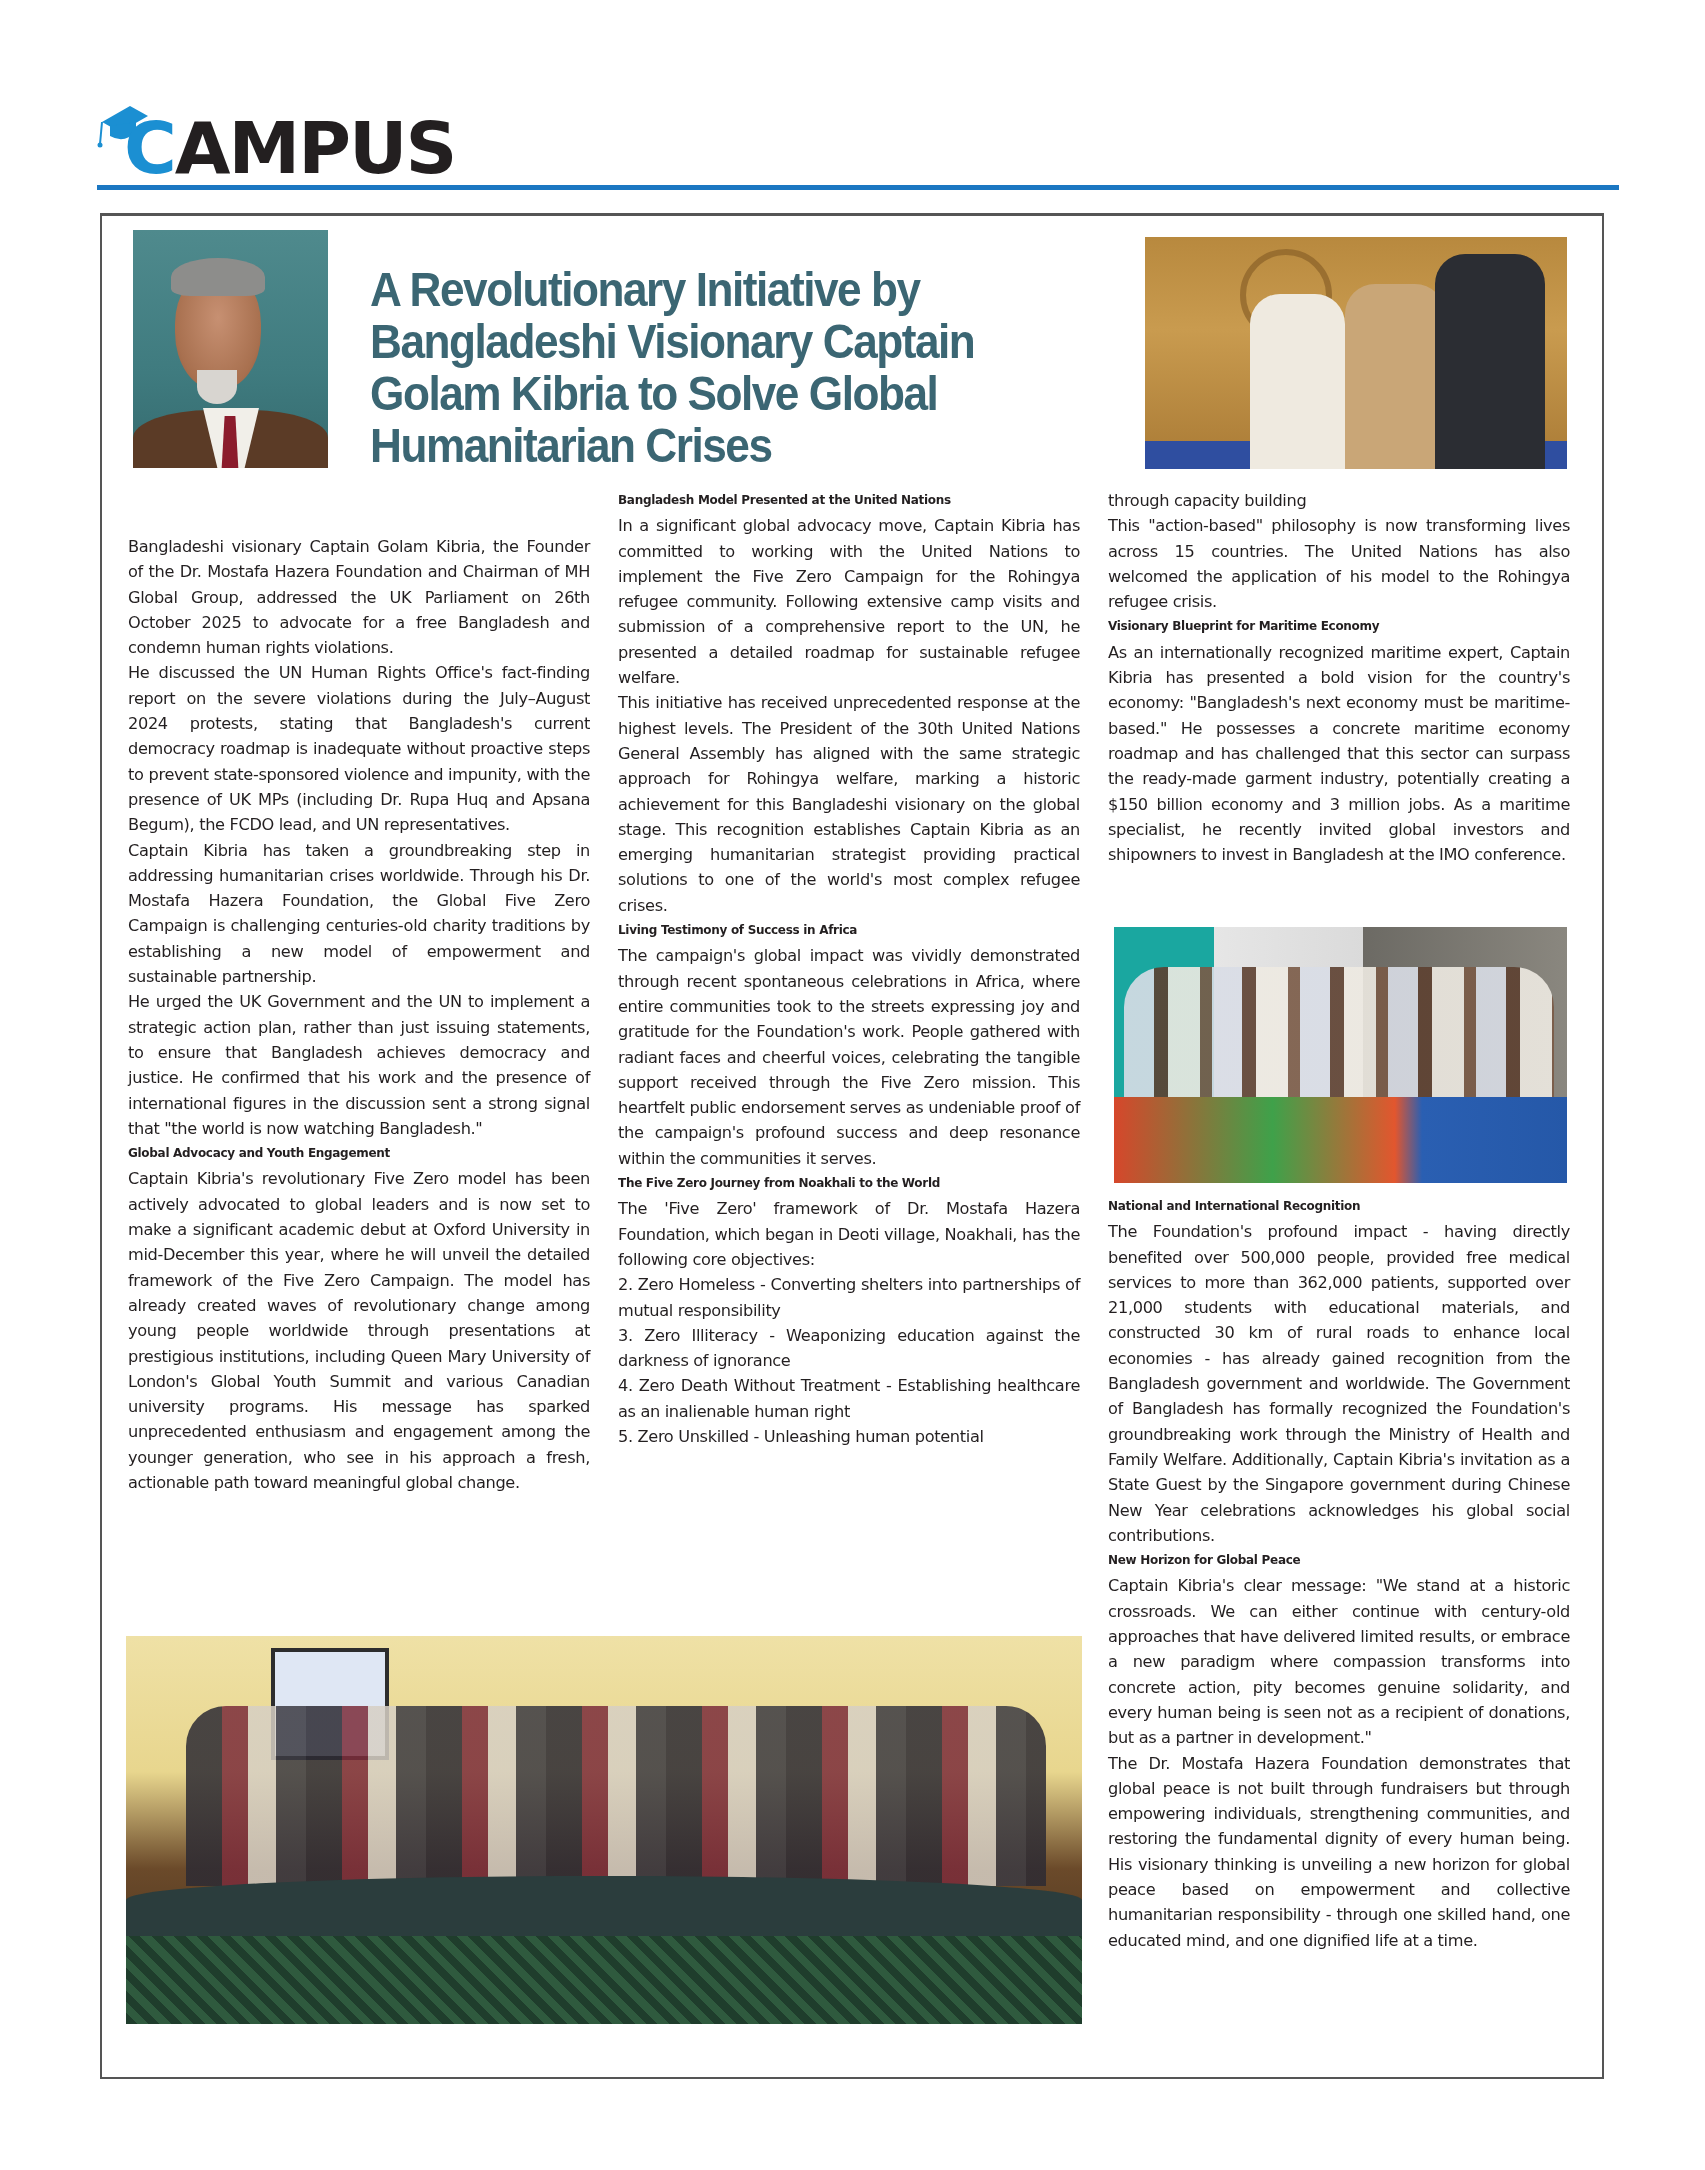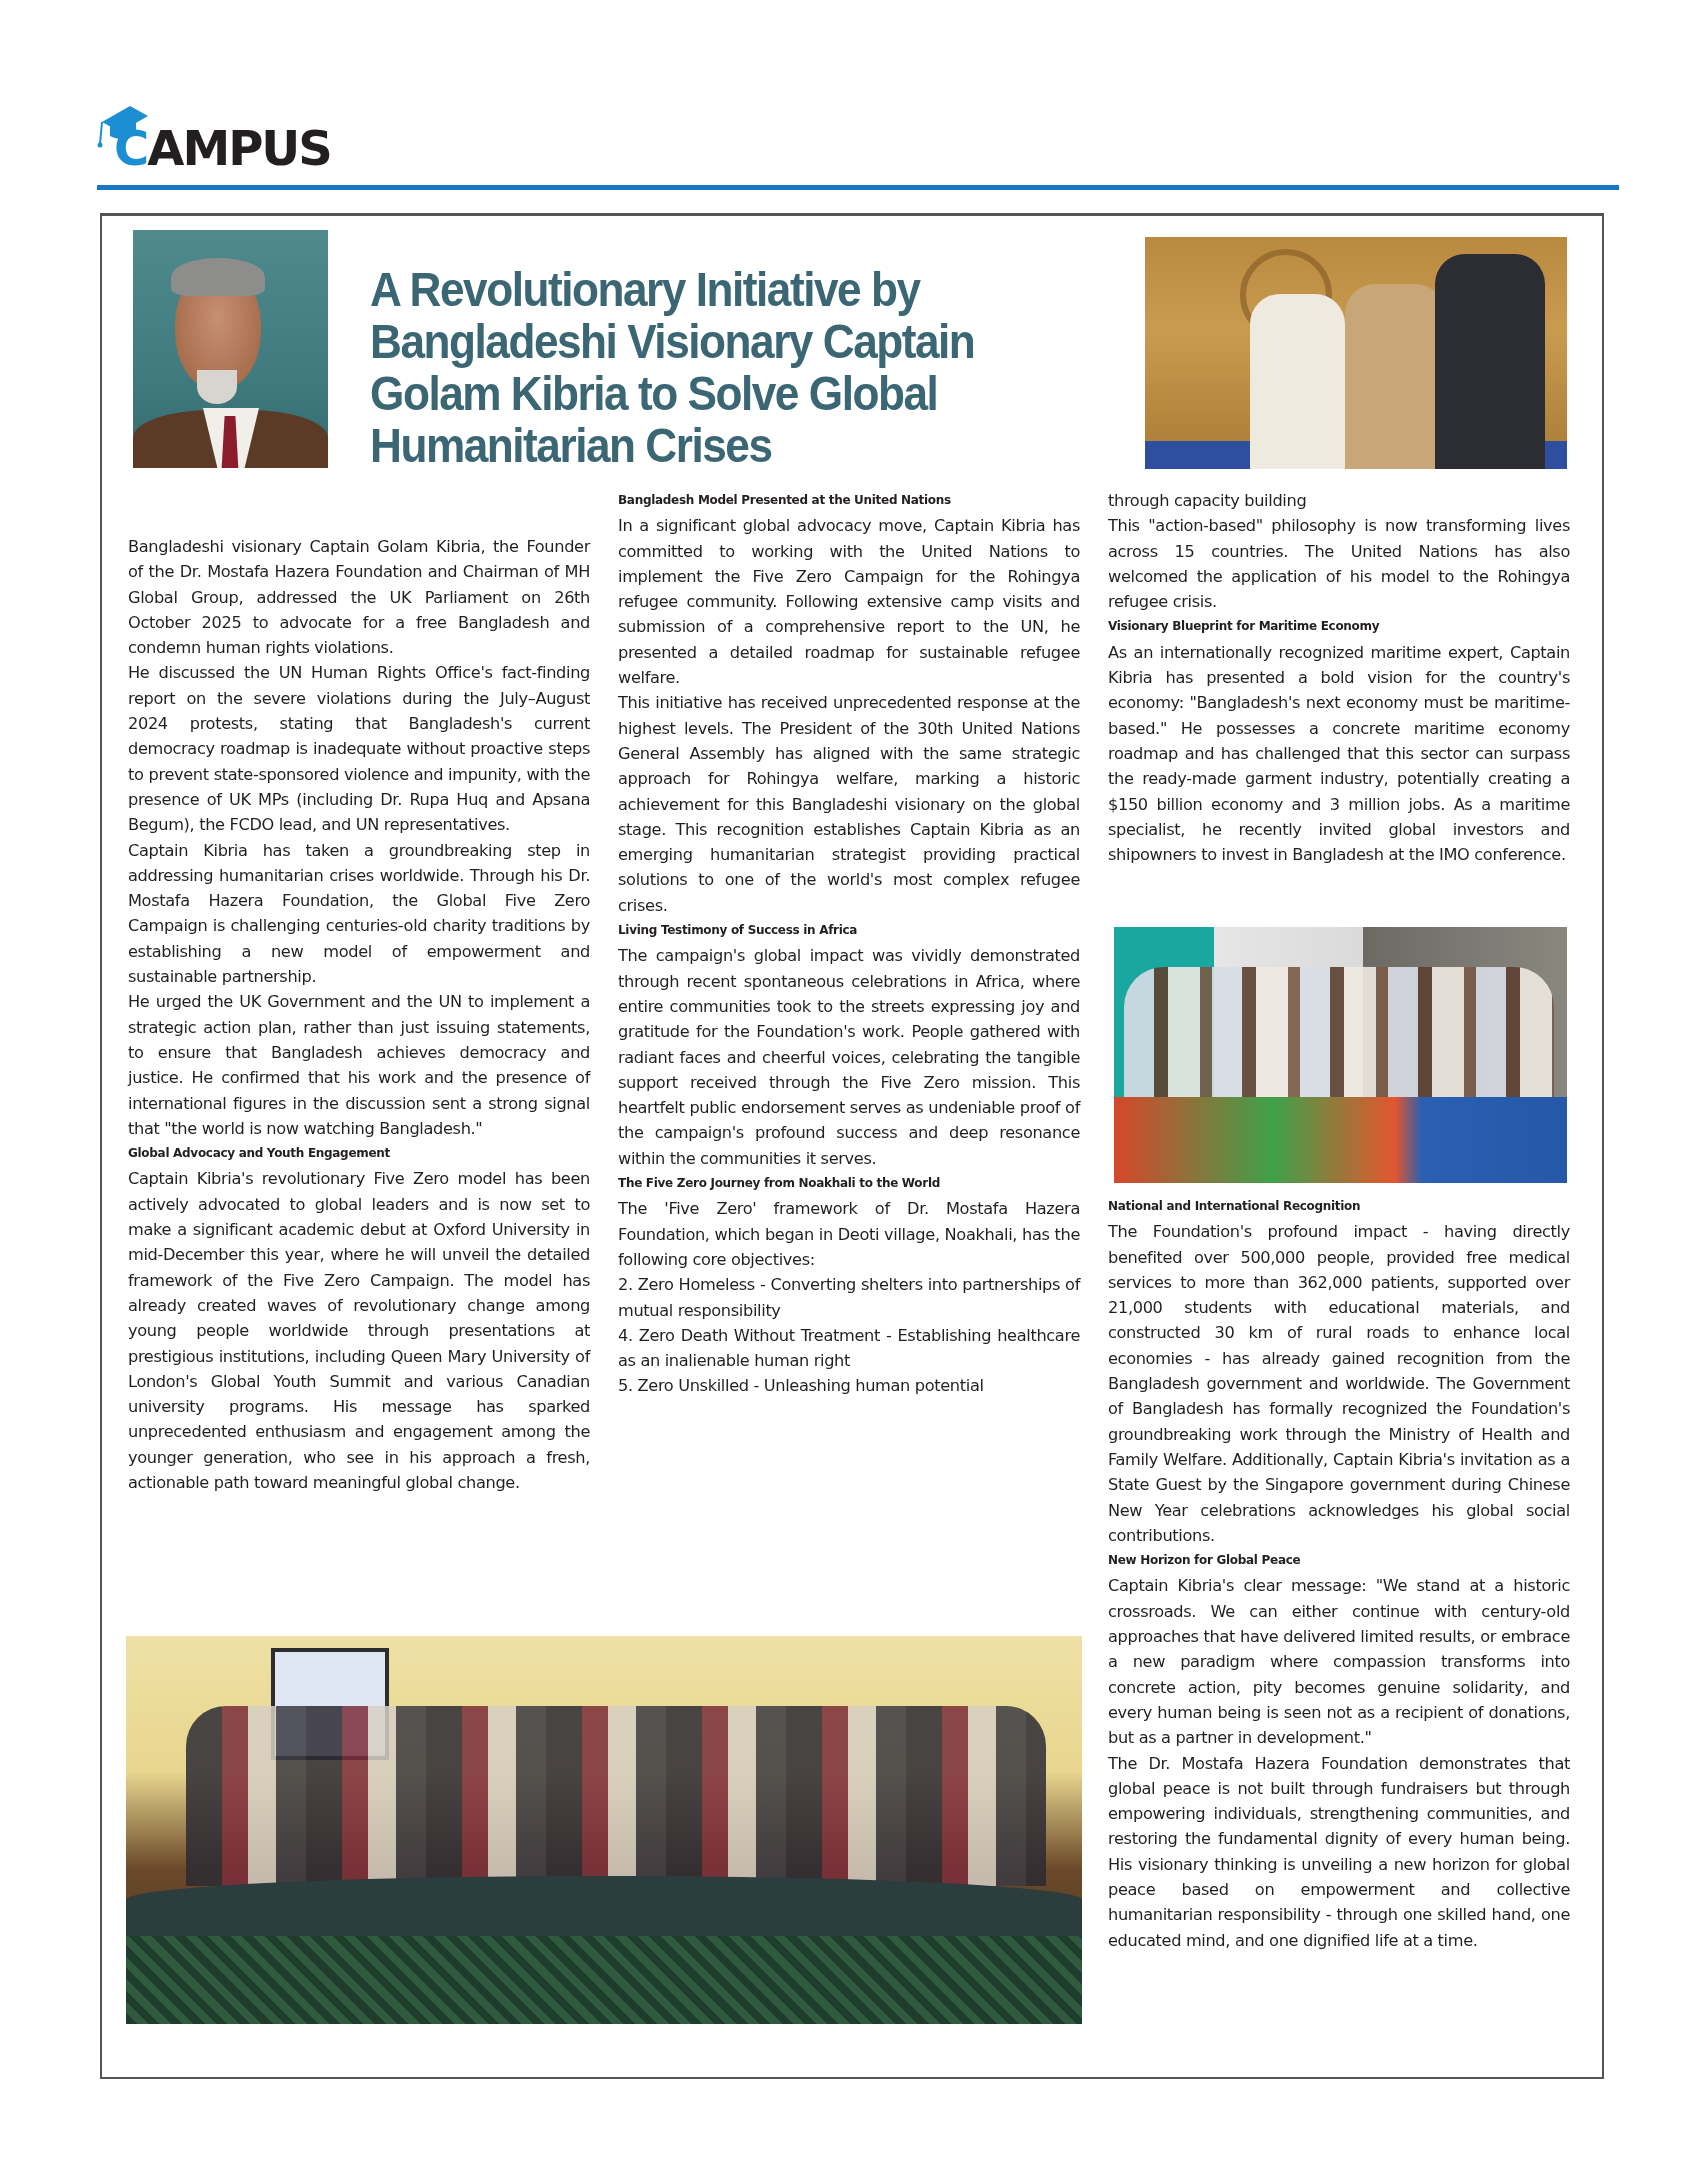--- a/index.html
+++ b/index.html
@@ -1,19 +1,19 @@
 <!DOCTYPE html>
 <html><head>
 <meta charset="utf-8">
 <style>
   html, body { margin: 0; padding: 0; background: #ffffff; }
   body { width: 1705px; height: 2170px; position: relative; overflow: hidden; font-family: "DejaVu Sans", sans-serif; color: #231f20; }
   .masthead { position: absolute; left: 96px; top: 104px; height: 80px; width: 400px; }
   .mast-cap { position: absolute; left: 0; top: 0; width: 54px; height: 46px; }
-  .mast-word { position: absolute; left: 18px; top: 4px; font-family: "DejaVu Sans", sans-serif; font-weight: bold; font-size: 48px; letter-spacing: -2px; line-height: 80px; color: #231f20; }
+  .mast-word { position: absolute; left: 28px; top: 4px; font-family: "DejaVu Sans", sans-serif; font-weight: bold; font-size: 72px; letter-spacing: -2px; line-height: 80px; color: #231f20; }
   .mast-word .c { color: #1b8fd2; }
   .mast-rule { position: absolute; left: 97px; top: 185px; width: 1522px; height: 5px; background: #1b77c2; }
 
   .frame { position: absolute; left: 100px; top: 213px; width: 1504px; height: 1866px; border: 2px solid #555; border-top-width: 3px; box-sizing: border-box; }
 
   .photo { position: absolute; overflow: hidden; }
   .portrait { left: 133px; top: 230px; width: 195px; height: 238px; background: linear-gradient(180deg, #4f8a8d 0%, #3f7b7f 60%, #356a6e 100%); }
   .portrait .head { position: absolute; left: 42px; top: 40px; width: 86px; height: 120px; border-radius: 45% 45% 48% 48%; background: radial-gradient(ellipse at 50% 40%, #c79072 0%, #a8704f 70%, #86553a 100%); }
   .portrait .hair { position: absolute; left: 38px; top: 28px; width: 94px; height: 38px; border-radius: 50% 50% 20% 20%; background: #8d8d8b; }
   .portrait .beard { position: absolute; left: 64px; top: 140px; width: 40px; height: 34px; border-radius: 0 0 50% 50%; background: #d8d5d0; }
@@ -93,20 +93,21 @@
 
 <div class="col col2">
   <h3>Bangladesh Model Presented at the United Nations</h3>
   <p>In a significant global advocacy move, Captain Kibria has committed to working with the United Nations to implement the Five Zero Campaign for the Rohingya refugee community. Following extensive camp visits and submission of a comprehensive report to the UN, he presented a detailed roadmap for sustainable refugee welfare.</p>
   <p>This initiative has received unprecedented response at the highest levels. The President of the 30th United Nations General Assembly has aligned with the same strategic approach for Rohingya welfare, marking a historic achievement for this Bangladeshi visionary on the global stage. This recognition establishes Captain Kibria as an emerging humanitarian strategist providing practical solutions to one of the world's most complex refugee crises.</p>
   <h3>Living Testimony of Success in Africa</h3>
   <p>The campaign's global impact was vividly demonstrated through recent spontaneous celebrations in Africa, where entire communities took to the streets expressing joy and gratitude for the Foundation's work. People gathered with radiant faces and cheerful voices, celebrating the tangible support received through the Five Zero mission. This heartfelt public endorsement serves as undeniable proof of the campaign's profound success and deep resonance within the communities it serves.</p>
   <h3>The Five Zero Journey from Noakhali to the World</h3>
   <p>The 'Five Zero' framework of Dr. Mostafa Hazera Foundation, which began in Deoti village, Noakhali, has the following core objectives:</p>
   <p class="list-item">2. Zero Homeless - Converting shelters into partnerships of mutual responsibility</p>
+  <p class="list-item">3. Zero Illiteracy - Weaponizing education against the darkness of ignorance</p>
   <p class="list-item">4. Zero Death Without Treatment - Establishing healthcare as an inalienable human right</p>
   <p class="list-item">5. Zero Unskilled - Unleashing human potential</p>
 </div>
 
 <div class="col col3">
   <p>through capacity building</p>
   <p>This "action-based" philosophy is now transforming lives across 15 countries. The United Nations has also welcomed the application of his model to the Rohingya refugee crisis.</p>
   <h3>Visionary Blueprint for Maritime Economy</h3>
   <p>As an internationally recognized maritime expert, Captain Kibria has presented a bold vision for the country's economy: "Bangladesh's next economy must be maritime-based." He possesses a concrete maritime economy roadmap and has challenged that this sector can surpass the ready-made garment industry, potentially creating a $150 billion economy and 3 million jobs. As a maritime specialist, he recently invited global investors and shipowners to invest in Bangladesh at the IMO conference.</p>
 </div>

